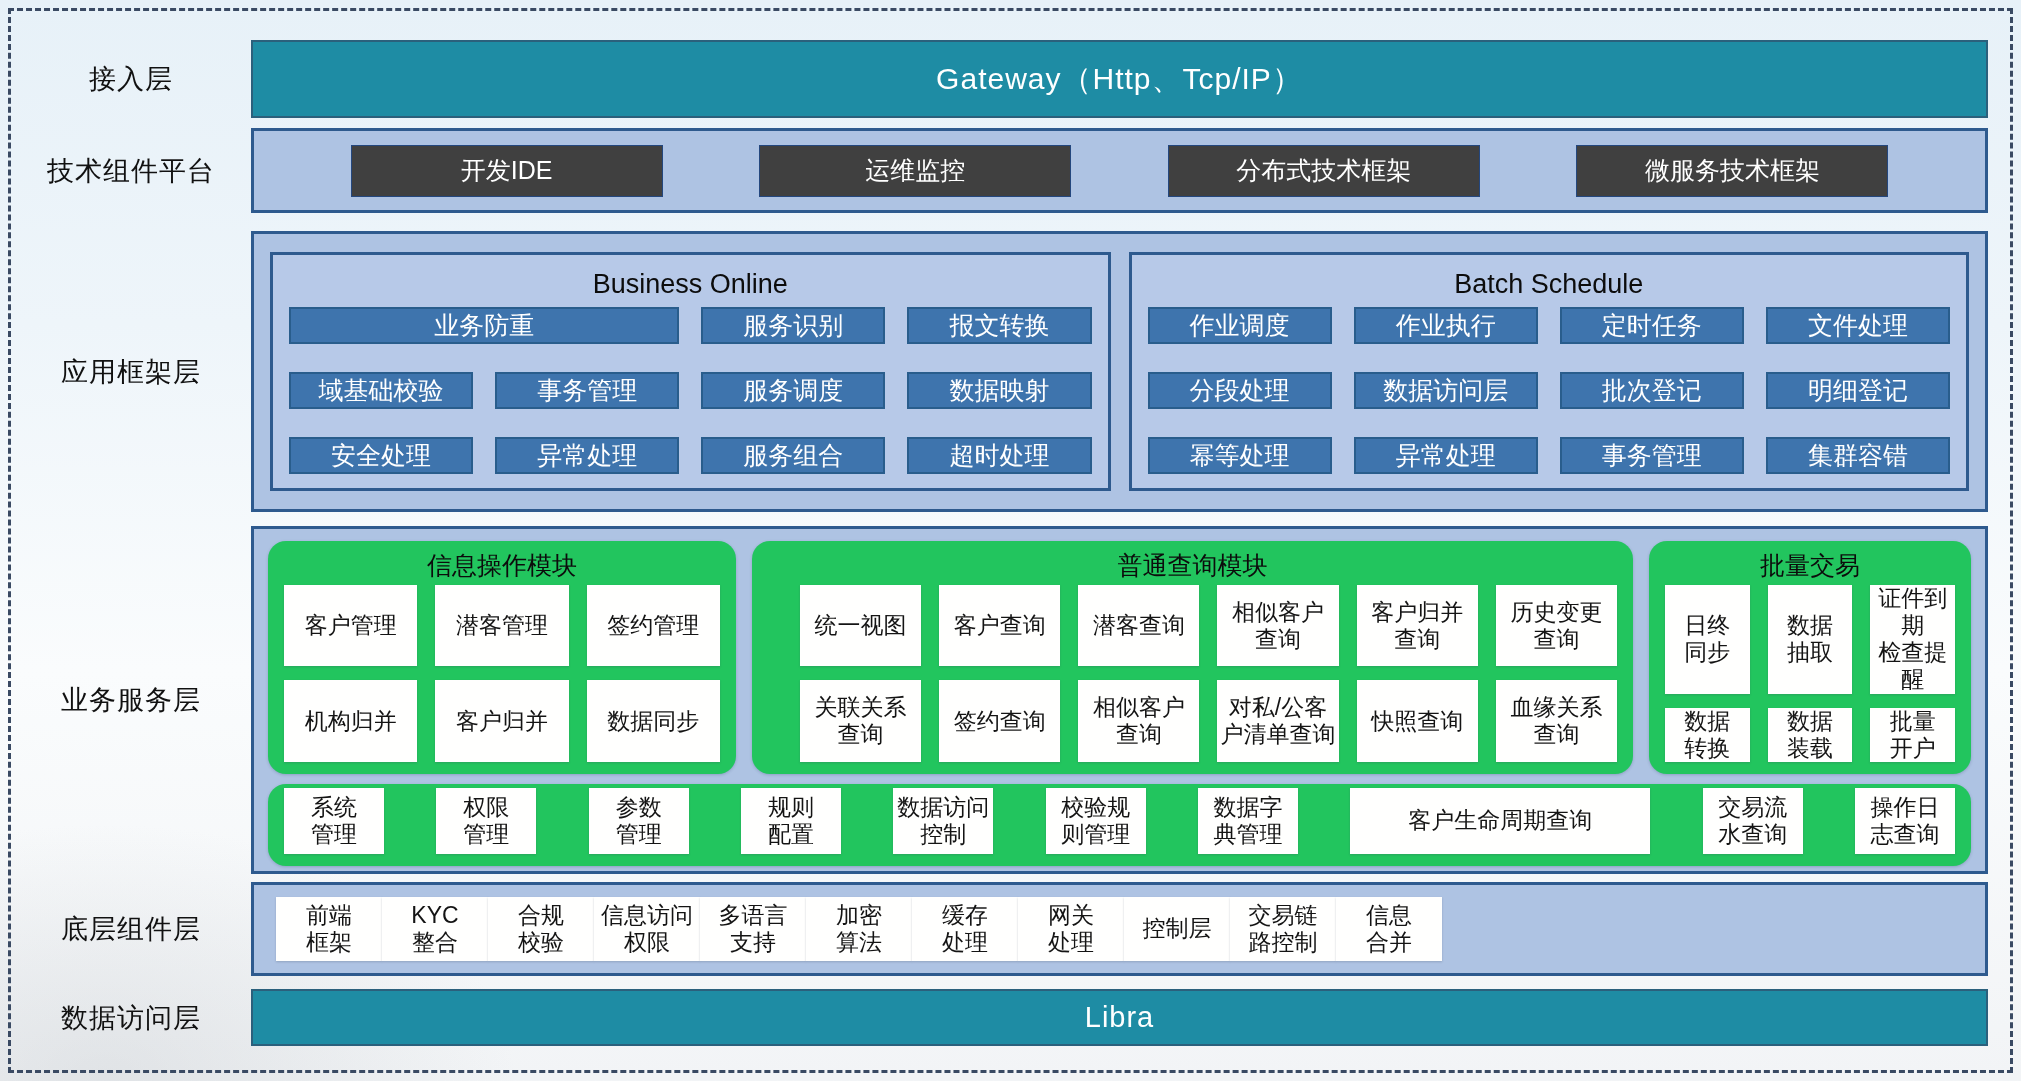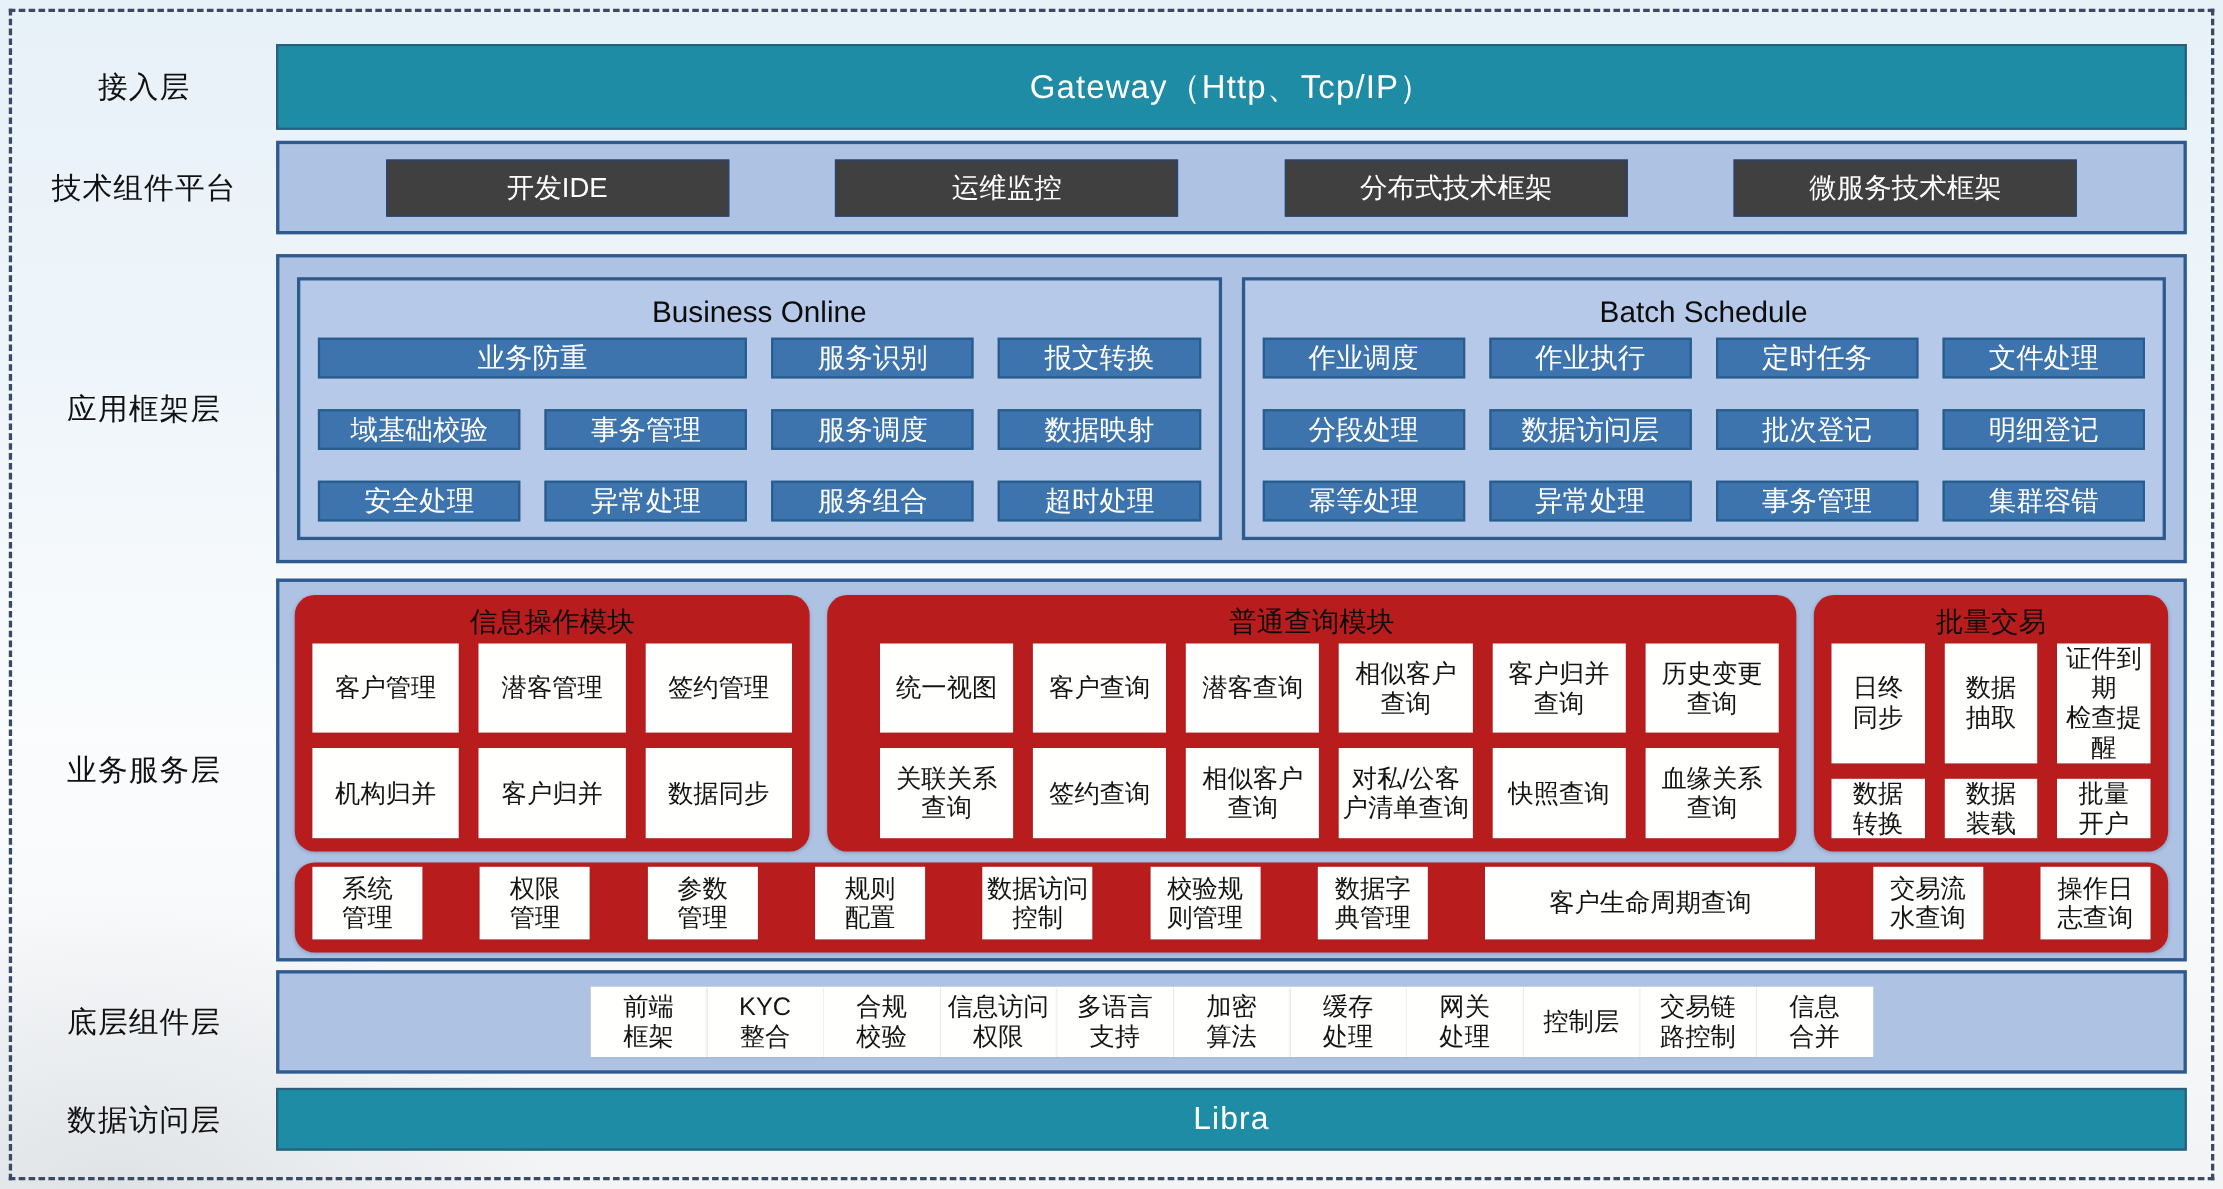--- a/index.html
+++ b/index.html
@@ -29,38 +29,38 @@
          display:flex;flex-direction:column;box-sizing:border-box;}
   .panel-title{height:46px;display:flex;align-items:center;justify-content:center;
                color:#0c0c0c;font-size:27px;}
   .panel-grid{flex:1;display:grid;grid-template-columns:repeat(4,1fr);gap:28px 22px;}
   .btn-steel{background:#3e74ad;border:2px solid #295d8c;display:flex;align-items:center;justify-content:center;
              color:#fff;font-size:25px;}
   .span2{grid-column:span 2;}
   
   .bizsvc-inner{height:100%;display:flex;flex-direction:column;gap:10px;padding:12px 14px;box-sizing:border-box;}
   .subpanel-row{flex:1;display:flex;gap:16px;}
-  .subpanel{background:#b91c1c;border-radius:18px;padding:4px 16px 12px 16px;display:flex;flex-direction:column;
+  .subpanel{background:#22c55e;border-radius:18px;padding:4px 16px 12px 16px;display:flex;flex-direction:column;
             box-shadow:0 1px 3px rgba(40,60,100,.25);box-sizing:border-box;}
   .subpanel-title{height:40px;display:flex;align-items:center;justify-content:center;color:#0c0c0c;font-size:25px;}
   .sub-grid{flex:1;display:grid;gap:14px 18px;}
   .g3{grid-template-columns:repeat(3,1fr);}
   .g6{grid-template-columns:repeat(6,1fr);margin-left:32px;}
   .wbox{background:#fffffe;display:flex;align-items:center;justify-content:center;text-align:center;
         color:#141414;font-size:23px;line-height:1.18;white-space:pre-line;
         box-shadow:0 1px 2px rgba(60,70,90,.25);}
   .info-ops{flex:0 0 468px;}
   .query{flex:1;}
   .batch-trade{flex:0 0 322px;}
   .admin{height:112px;}
   .admin-boxes{flex:1;display:flex;align-items:center;justify-content:space-between;}
   .admin-boxes .wbox{width:100px;height:66px;}
   .admin-boxes .wbox.wide{width:300px;}
   
-  .foundation-inner{height:100%;display:flex;align-items:center;justify-content:center;padding:0 22px;}
+  .foundation-inner{height:100%;display:flex;align-items:center;justify-content:flex-start;padding:0 22px;}
   .foundation-inner .wbox{width:106px;height:64px;}
   
   .r-access{margin-top:29px;height:78px;}
   .r-tech{margin-top:10px;height:85px;}
   .r-appframe{margin-top:18px;height:281px;}
   .r-bizsvc{margin-top:14px;height:348px;}
   .r-foundation{margin-top:8px;height:94px;}
   .r-data{margin-top:13px;height:57px;}
   .r-data .tealbar{font-size:29px;}
 </style>

